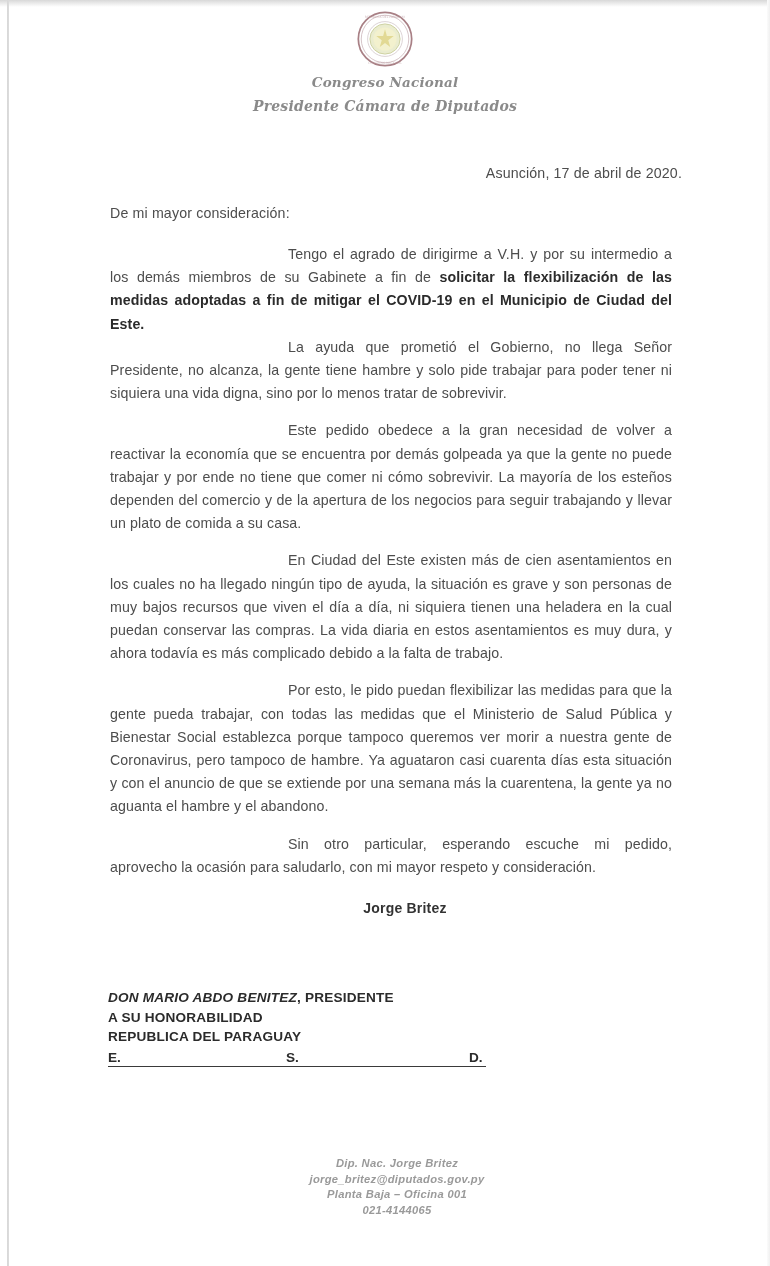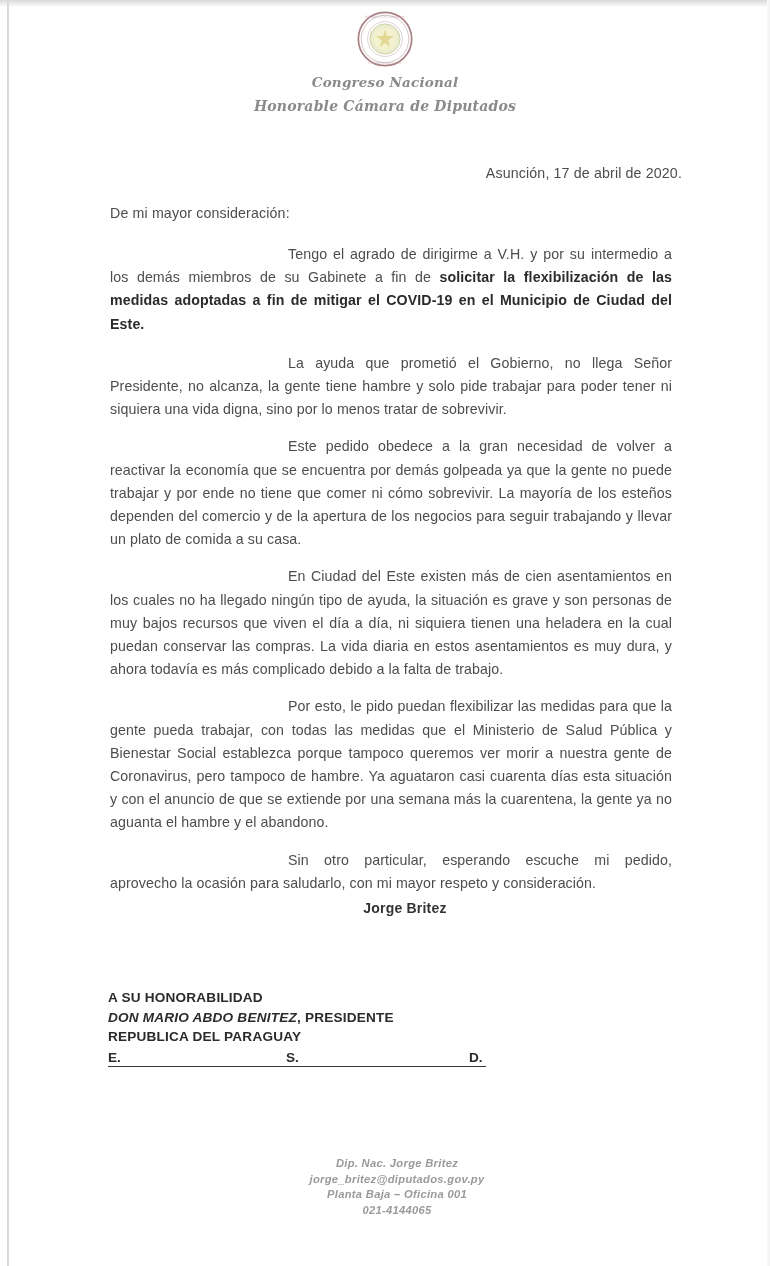--- a/index.html
+++ b/index.html
@@ -119,21 +119,21 @@
     color: #4d4d4d;
     letter-spacing: 0.1px;
     text-indent: 178px;
     margin: 0 0 14px 0;
   }
   .para:last-child { margin-bottom: 10px; }
   .para b {
     color: #2b2b2b;
     font-weight: bold;
   }
-  .para.p1 { margin-bottom: 16px; }
+  .para.p1 { margin-bottom: 0; }
   .para.p6 { text-indent: 178px; }
 
   
   .signature {
     position: absolute;
     left: 0;
     top: 898px;
     width: 770px;
     text-align: center;
     padding-left: 20px;
@@ -236,21 +236,21 @@
         <circle cx="50" cy="50" r="20" fill="#f2efc4" opacity="0.8"></circle>
         <g fill="#ddd382">
           <polygon points="50,33 53.2,45 65,45 55.6,52 59,64 50,56.8 41,64 44.4,52 35,45 46.8,45"></polygon>
         </g>
         <g fill="#a57d83" font-size="5.2" font-family="DejaVu Sans, sans-serif">
           <text x="50" y="13" text-anchor="middle" opacity="0.65">REPUBLICA DEL PARAGUAY</text>
           <text x="50" y="93" text-anchor="middle" opacity="0.55">CONGRESO NACIONAL</text>
         </g>
       </svg>
       <div class="lh-script lh-line1">Congreso Nacional</div>
-      <div class="lh-script lh-line2">Honorable Cámara de Diputados</div>
+      <div class="lh-script lh-line2">Presidente Cámara de Diputados</div>
     </div>
 
     <div class="datum">Asunción, 17 de abril de 2020.</div>
 
     <div class="salutation">De mi mayor consideración:</div>
 
     <div class="body-block">
 
       <p class="para p1"><span>Tengo el agrado de dirigirme a V.H. y por su intermedio a los demás miembros de su Gabinete a fin de </span><b>solicitar la flexibilización de las medidas adoptadas a fin de mitigar el COVID-19 en el Municipio de Ciudad del Este.</b></p>
 
@@ -264,22 +264,22 @@
 
       <p class="para p6">Sin otro particular, esperando escuche mi pedido, aprovecho la ocasión para saludarlo, con mi mayor respeto y consideración.</p>
 
     </div>
 
     <div class="signature">
       <div class="sig-name">Jorge Britez</div>
     </div>
 
     <div class="addressee">
+      <div class="addr-line"><span class="ital">DON MARIO ABDO BENITEZ</span><span>, PRESIDENTE</span></div>
       <div class="addr-line">A SU HONORABILIDAD</div>
-      <div class="addr-line"><span class="ital">DON MARIO ABDO BENITEZ</span><span>, PRESIDENTE</span></div>
       <div class="addr-line">REPUBLICA DEL PARAGUAY</div>
 
       <div class="esd">
         <div class="esd-rule"></div>
         <span class="esd-letter esd-e">E.</span>
         <span class="esd-letter esd-s">S.</span>
         <span class="esd-letter esd-d">D.</span>
       </div>
     </div>
 

